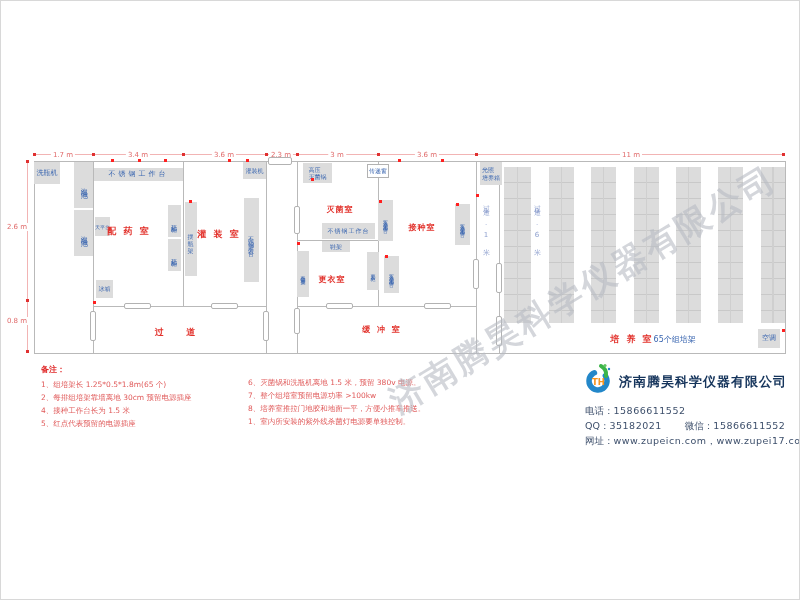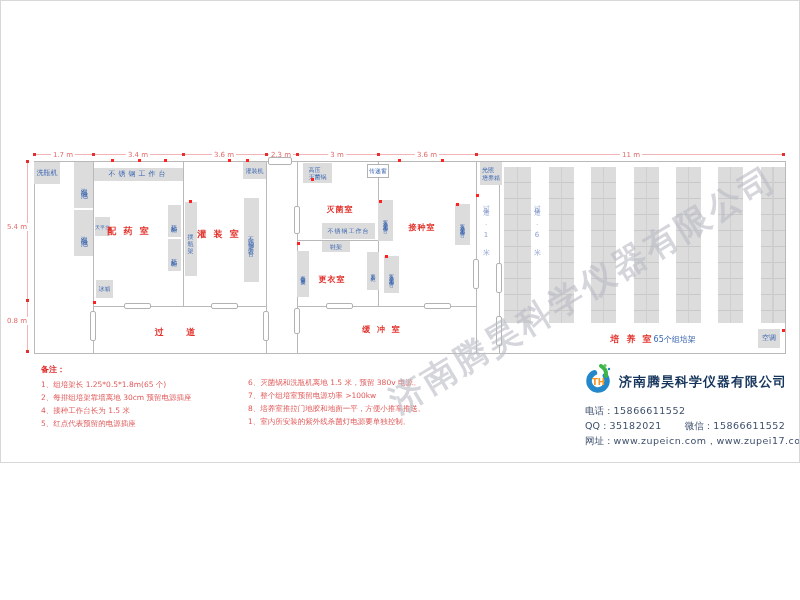--- a/index.html
+++ b/index.html
@@ -1,16 +1,16 @@
 <!DOCTYPE html>
 <html lang="zh"><head>
 <meta charset="utf-8">
 <style>
   html,body{margin:0;padding:0;background:#fff;}
-  .frame{position:relative;width:800px;height:463px;overflow:hidden;background:#fff;
+  .frame{position:relative;width:800px;height:600px;overflow:hidden;background:#fff;
          font-family:"DejaVu Sans",sans-serif;box-sizing:border-box;border:1px solid #d8d8d8;}
   
   .w{position:absolute;background:#b9b9b9;}
   .d{position:absolute;background:#fff;border:1px solid #b2b2b2;border-radius:2px;box-sizing:border-box;}
   
   .eq{position:absolute;background:#dcdcdc;color:#3a66b0;display:flex;align-items:center;justify-content:center;
       text-align:left;font-size:6px;line-height:1.2;box-sizing:border-box;overflow:hidden;}
   .vert{writing-mode:vertical-lr;text-orientation:upright;letter-spacing:2px;}
   .cols{writing-mode:vertical-rl;text-orientation:upright;letter-spacing:1px;}
   .cols span{display:block;}
@@ -59,21 +59,21 @@
   <div class="tick" style="left:25px;top:159px"></div>
   <div class="tick" style="left:25px;top:298px"></div>
   <div class="tick" style="left:25px;top:349px"></div>
   <span class="dim" style="left:62px;top:154px">1.7 m</span>
   <span class="dim" style="left:137px;top:154px">3.4 m</span>
   <span class="dim" style="left:223px;top:154px">3.6 m</span>
   <span class="dim" style="left:280px;top:154px">2.3 m</span>
   <span class="dim" style="left:336px;top:154px">3 m</span>
   <span class="dim" style="left:426px;top:154px">3.6 m</span>
   <span class="dim" style="left:630px;top:154px">11 m</span>
-  <span class="dim" style="left:16px;top:226px">5.4 m</span>
+  <span class="dim" style="left:16px;top:226px">2.6 m</span>
   <span class="dim" style="left:16px;top:320px">0.8 m</span>
 
   <div class="w" style="left:33px;top:160px;width:752px;height:1px"></div>
   <div class="w" style="left:33px;top:352px;width:752px;height:1px"></div>
   <div class="w" style="left:33px;top:160px;width:1px;height:193px"></div>
   <div class="w" style="left:784px;top:160px;width:1px;height:193px"></div>
   <div class="w" style="left:92px;top:160px;width:1px;height:192px"></div>
   <div class="w" style="left:182px;top:160px;width:1px;height:145px"></div>
   <div class="w" style="left:265px;top:160px;width:1px;height:192px"></div>
   <div class="w" style="left:296px;top:160px;width:1px;height:192px"></div>

